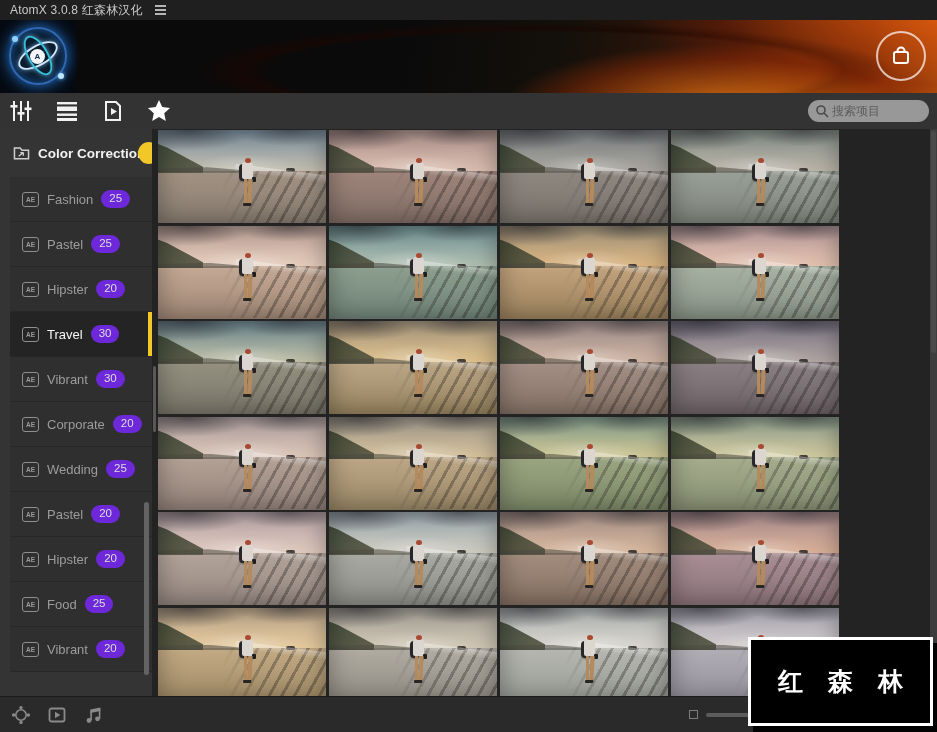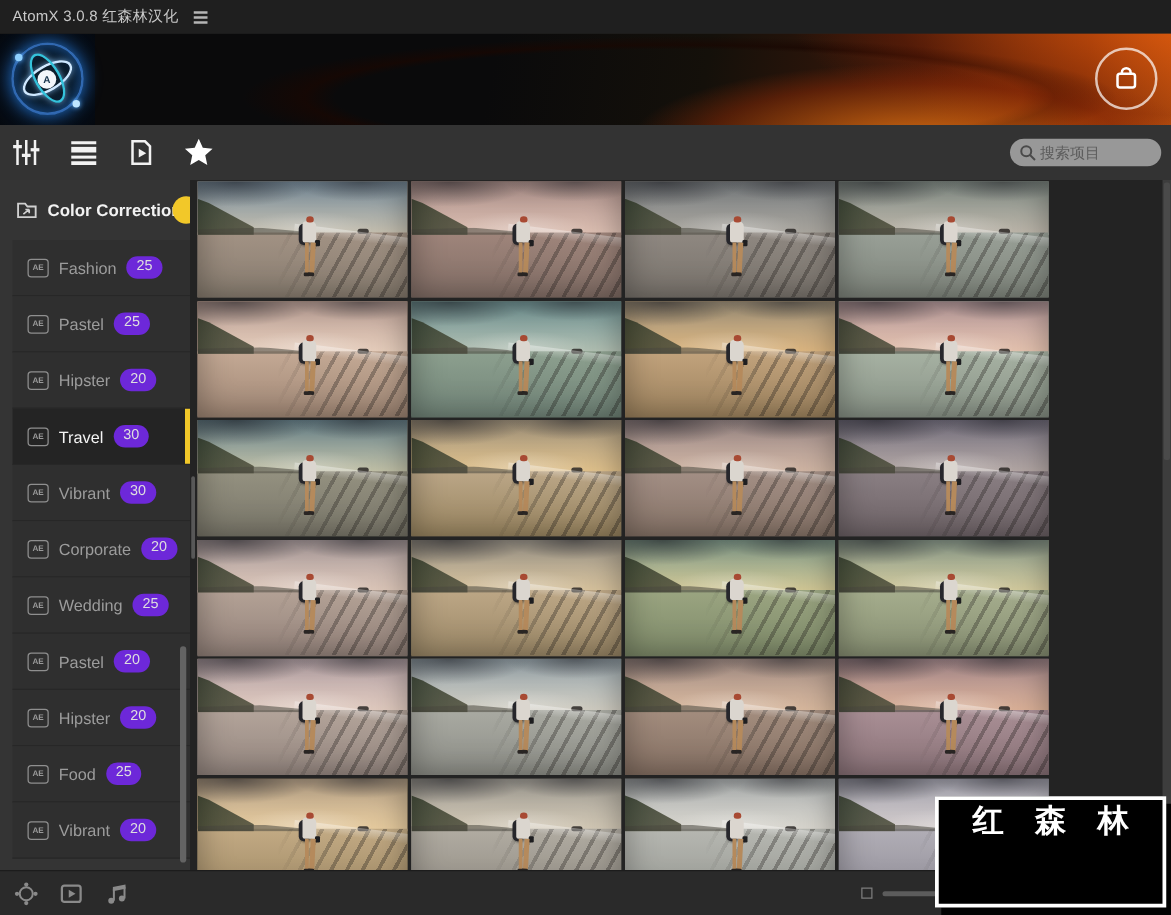--- a/index.html
+++ b/index.html
@@ -2,21 +2,21 @@
 <html><head>
 <meta charset="utf-8">
 <style>
   * { margin:0; padding:0; box-sizing:border-box; }
   html,body { background:#111; }
   body { font-family:"Liberation Sans", sans-serif; }
   .app { position:relative; width:937px; height:732px; background:#2b2b2b; overflow:hidden;
          display:flex; flex-direction:column; }
 
   
-  .titlebar { height:27px; background:#1f1f1f; display:flex; align-items:center; gap:12px;
+  .titlebar { height:20px; background:#1f1f1f; display:flex; align-items:center; gap:12px;
               padding:0 10px; flex:0 0 auto; }
   .titlebar .wtitle { color:#c9c9c9; font-size:12px; letter-spacing:.2px; }
   .hamburger { display:flex; flex-direction:column; gap:2px; cursor:pointer; }
   .hamburger i { display:block; width:11px; height:2px; background:#b5b5b5; }
 
   
   .banner { position:relative; height:73px; flex:0 0 auto; overflow:hidden;
     background:
       radial-gradient(300px 80px at 78% 115%, rgba(250,130,20,.75), rgba(150,45,6,.45) 55%, transparent 75%),
       radial-gradient(420px 140px at 103% -25%, rgba(235,95,14,.85), rgba(120,32,5,.4) 60%, transparent 80%),
@@ -36,21 +36,21 @@
   .orb-dot { position:absolute; width:6px; height:6px; border-radius:50%; background:#8fd0ff; box-shadow:0 0 4px #6ab8ff; }
   .orb-dot.d1 { left:12px; top:16px; } .orb-dot.d2 { right:12px; bottom:14px; background:#bfe6ff; }
   .banner-text { position:absolute; left:86px; top:14px; }
   .banner-title { color:#fff; font-size:15px; font-weight:800; letter-spacing:.4px; }
   .byline-badge { display:inline-block; margin-top:7px; background:#f2c829; color:#201c08;
       font-size:13px; font-weight:800; padding:2px 7px; }
   .store-btn { position:absolute; right:11px; top:11px; width:50px; height:50px; border-radius:50%;
       border:2px solid rgba(255,255,255,.7); display:flex; align-items:center; justify-content:center; cursor:pointer; }
 
   
-  .toolbar { height:44px; background:#333; display:flex; align-items:center; padding:12px 8px; gap:20px; flex:0 0 auto; }
+  .toolbar { height:36px; background:#333; display:flex; align-items:center; padding:12px 8px; gap:20px; flex:0 0 auto; }
   .tb-icon { width:26px; height:26px; display:flex; align-items:center; justify-content:center; cursor:pointer; }
   .search-wrap { margin-left:auto; margin-right:0; position:relative; }
   .search-input { width:121px; height:22px; border-radius:11px; border:none; outline:none;
       background:#989898; color:#333; font-size:12px; padding:0 8px 0 24px; }
   .search-input::placeholder { color:#5d5d5d; }
   .search-glyph { position:absolute; left:7px; top:4px; width:14px; height:14px; pointer-events:none; }
 
   
   .content { flex:1 1 auto; display:flex; min-height:0; position:relative; }
 
@@ -124,21 +124,21 @@
   .size-track { width:200px; height:4px; background:#5c5c5c; border-radius:2px; position:relative; }
   .size-thumb { position:absolute; left:70%; top:-3px; width:10px; height:10px; border-radius:50%; background:#8a8a8a; }
   .expand-ic { width:14px; height:12px; position:relative; }
   .expand-ic::before, .expand-ic::after { content:""; position:absolute; width:5px; height:5px; border:1.5px solid #7d7d7d; }
   .expand-ic::before { left:0; top:0; border-right:none; border-bottom:none; }
   .expand-ic::after { right:0; bottom:0; border-left:none; border-top:none; }
 
   
   .watermark { position:absolute; left:748px; top:637px; width:185px; height:89px; background:#000;
       border:3px solid #fff; box-shadow:5px 6px 0 rgba(0,0,0,.95); z-index:20;
-      display:flex; flex-direction:column; align-items:center; justify-content:space-between; gap:6px; }
+      display:flex; flex-direction:column; align-items:center; justify-content:center; gap:6px; }
   .wm-title { color:#fff; font-size:25px; font-weight:bold; letter-spacing:9px; text-indent:9px; white-space:nowrap; }
   .wm-url { border:2px solid #fff; color:#fff; font-family:"DejaVu Sans Mono", monospace;
       font-size:13px; font-weight:bold; font-style:italic; padding:1px 5px; white-space:nowrap; }
 
   svg { display:block; }
 </style>
 </head>
 <body>
 
 <div class="app">

